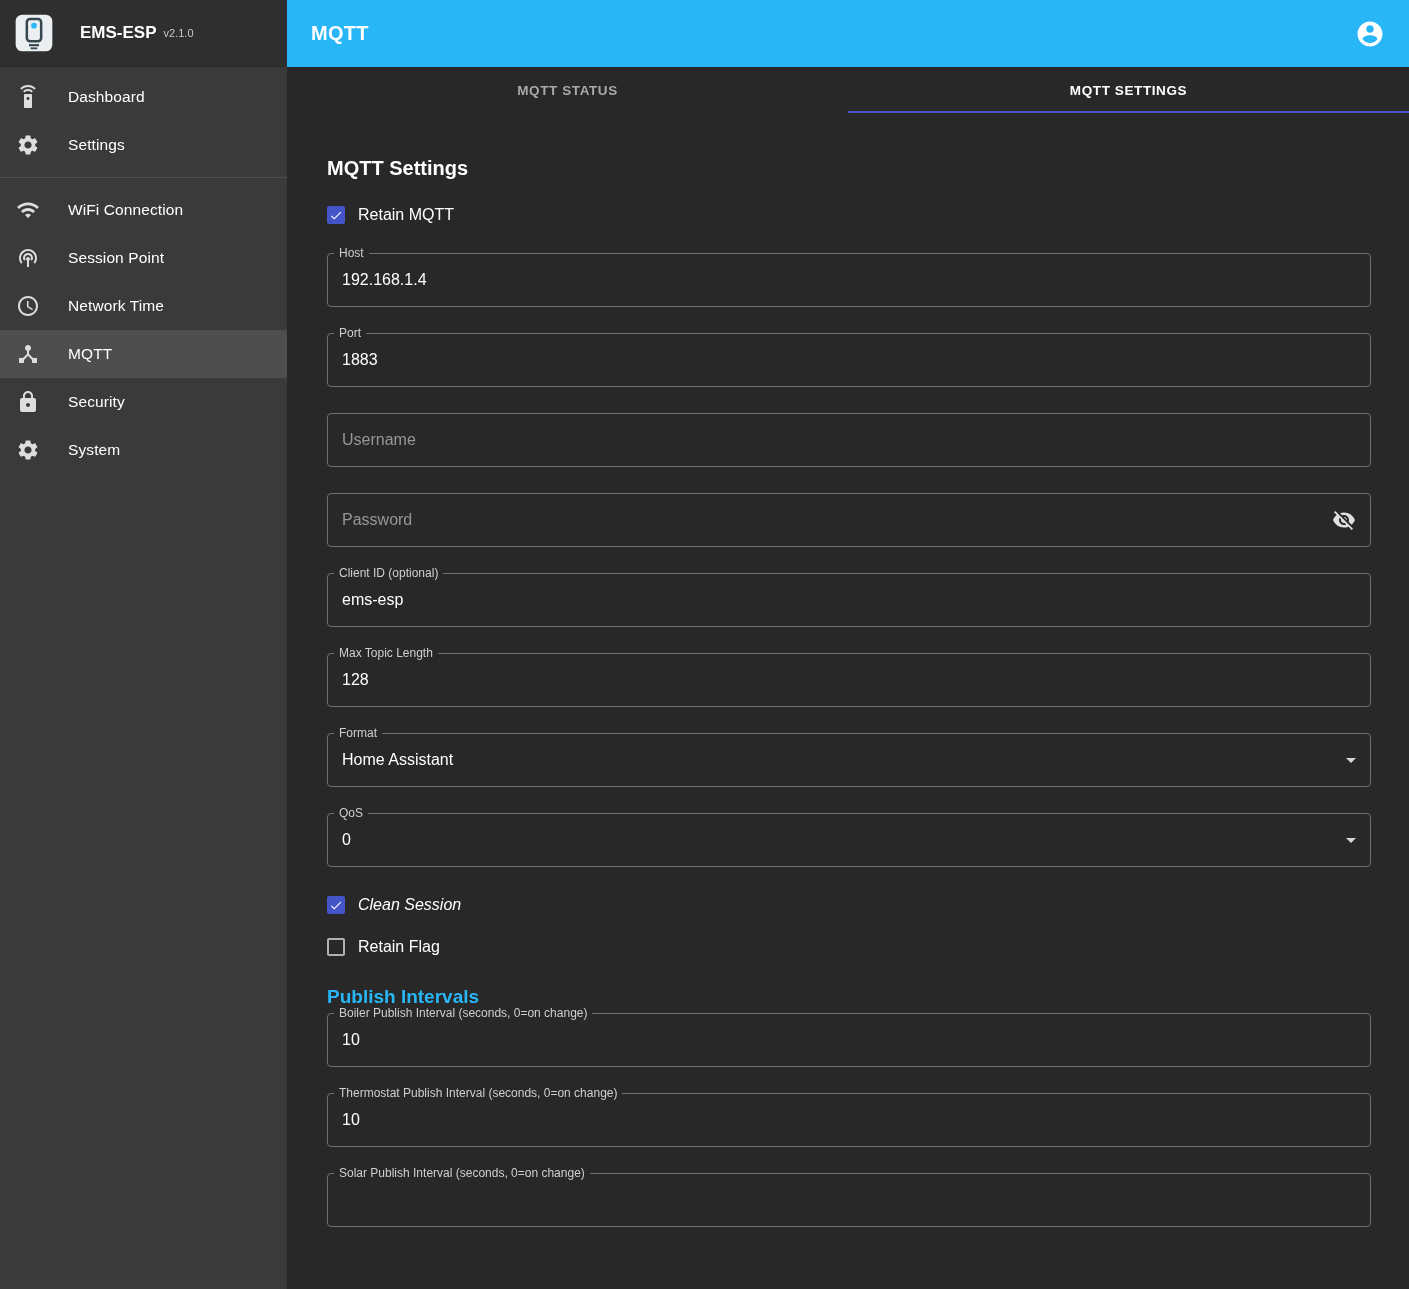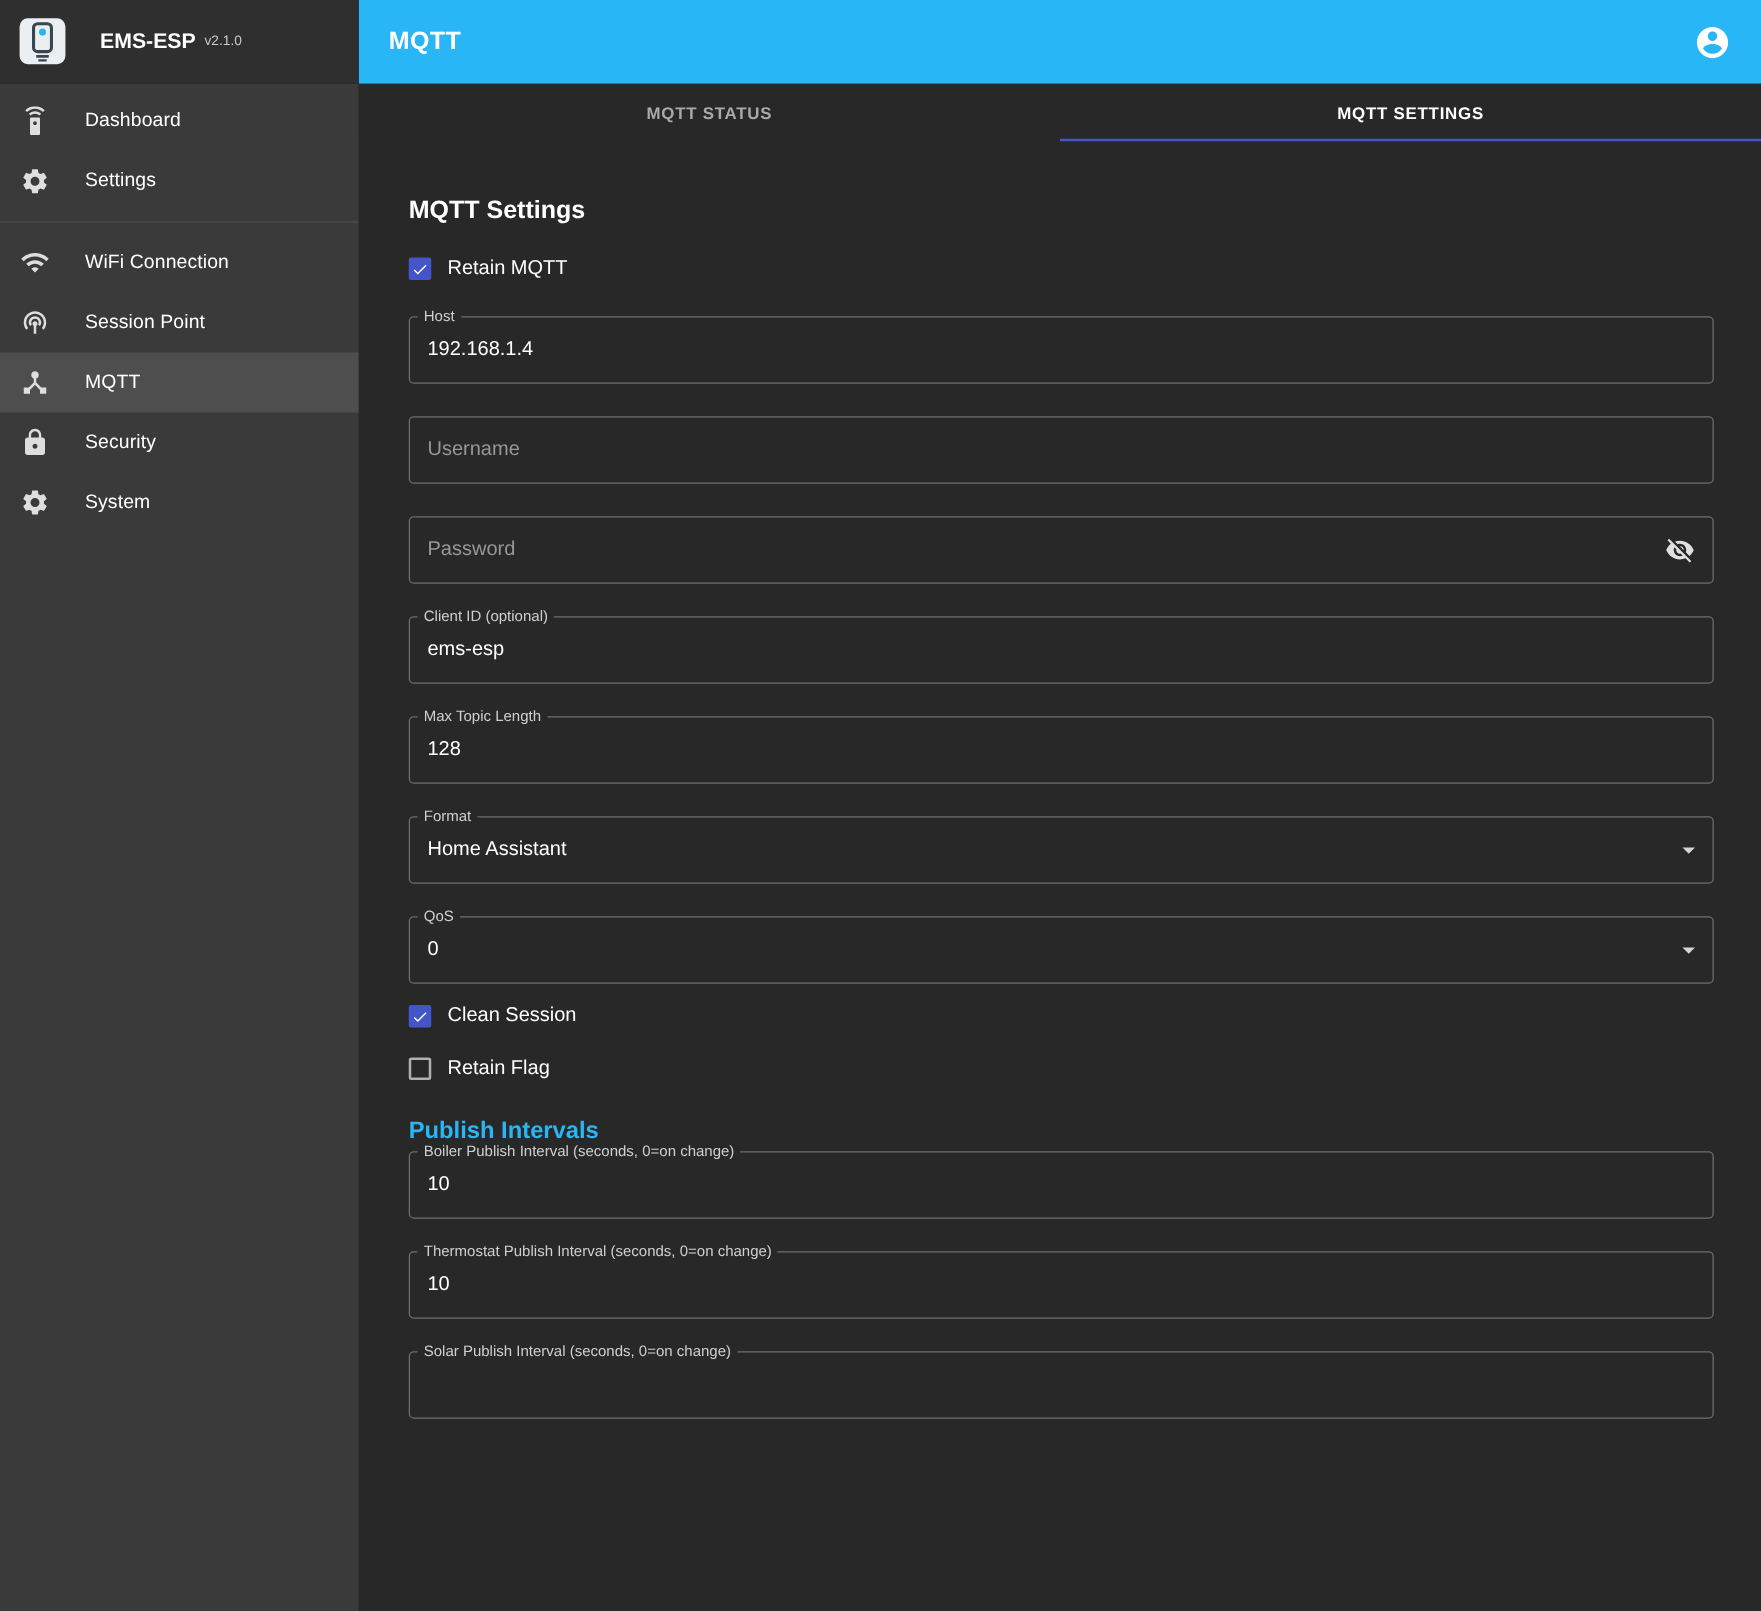--- a/index.html
+++ b/index.html
@@ -71,21 +71,21 @@
     height: 2px; background: var(--accent, #4355c9);
   }
 
   .content { flex: 1; padding: 0 38px 0 40px; overflow: hidden; }
 
   .form-title { margin: 42px 0 0; font-size: 20px; font-weight: bold; color: #fff; line-height: 26px; }
   .section-title { margin: 26px 0 0; font-size: 19px; font-weight: bold; color: var(--section, #29b6f6); line-height: 24px; }
 
   .check-row { display: flex; align-items: center; height: 24px; cursor: pointer; }
   .check-row.mt-lg { margin-top: 22px; }
-  .check-row.mt-md { margin-top: 14px; }
+  .check-row.mt-md { margin-top: 26px; font-style: italic; }
   .check-row.mt-sm { margin-top: 18px; }
   .checkbox {
     width: 18px; height: 18px;
     border: 2px solid #b0b0b0; border-radius: 2px;
     display: flex; align-items: center; justify-content: center;
     flex-shrink: 0;
   }
   .checkbox svg { width: 15px; height: 15px; fill: #fff; display: none; }
   .checkbox.on { background: var(--accent, #4355c9); border-color: var(--accent, #4355c9); }
   .checkbox.on svg { display: block; }
@@ -168,20 +168,28 @@
         <span class="nav-label">WiFi Connection</span>
       </div>
       <div class="nav-item">
         <span class="nav-icon">
           <svg viewBox="0 0 24 24">
               <path d="M12 11c-1.1 0-2 .9-2 2 0 .74.4 1.38 1 1.72V21h2v-6.28c.6-.35 1-.98 1-1.72 0-1.1-.9-2-2-2zM12 3C7.03 3 3 7.03 3 12c0 2.21.8 4.22 2.12 5.79l1.42-1.42C5.59 15.17 5 13.66 5 12c0-3.87 3.13-7 7-7s7 3.13 7 7c0 1.66-.59 3.17-1.54 4.36l1.42 1.42C20.2 16.22 21 14.21 21 12c0-4.97-4.03-9-9-9zm0 4c-2.76 0-5 2.24-5 5 0 1.1.45 2.1 1.17 2.83l1.41-1.41C9.22 13.05 9 12.55 9 12c0-1.66 1.34-3 3-3s3 1.34 3 3c0 .55-.22 1.05-.59 1.41l1.41 1.41C16.55 14.1 17 13.1 17 12c0-2.76-2.24-5-5-5z"></path>
             </svg>
         </span>
         <span class="nav-label">Session Point</span>
       </div>
+      <div class="nav-item">
+        <span class="nav-icon">
+          <svg viewBox="0 0 24 24">
+              <path d="M11.99 2C6.47 2 2 6.48 2 12s4.47 10 9.99 10C17.52 22 22 17.52 22 12S17.52 2 11.99 2zM12 20c-4.42 0-8-3.58-8-8s3.58-8 8-8 8 3.58 8 8-3.58 8-8 8zm.5-13H11v6l5.25 3.15.75-1.23-4.5-2.67z"></path>
+            </svg>
+        </span>
+        <span class="nav-label">Network Time</span>
+      </div>
       <div class="nav-item on">
         <span class="nav-icon">
           <svg viewBox="0 0 24 24">
               <path d="M17 16l-4-4V8.82C14.16 8.4 15 7.3 15 6c0-1.66-1.34-3-3-3S9 4.34 9 6c0 1.3.84 2.4 2 2.82V12l-4 4H3v5h5v-3.05l4-4.2 4 4.2V21h5v-5h-4z"></path>
             </svg>
         </span>
         <span class="nav-label">MQTT</span>
       </div>
       <div class="nav-item">
         <span class="nav-icon">
@@ -231,20 +239,24 @@
             </svg>
         </span>
         <span class="check-label">Retain MQTT</span>
       </div>
 
       <div class="field">
         <span class="flabel">Host</span>
         <input class="finput" value="192.168.1.4" style="">
       </div>
 
+      <div class="field">
+        <span class="flabel">Port</span>
+        <input class="finput" value="1883" style="">
+      </div>
 
       <div class="field">
         <input class="finput" placeholder="Username" style="">
       </div>
 
       <div class="field">
         <input class="finput" placeholder="Password" style="">
         <span class="trailing-icon">
           <svg viewBox="0 0 24 24">
               <path d="M12 7c2.76 0 5 2.24 5 5 0 .65-.13 1.26-.36 1.83l2.92 2.92c1.51-1.26 2.7-2.89 3.43-4.75-1.73-4.39-6-7.5-11-7.5-1.4 0-2.74.25-3.98.7l2.16 2.16C10.74 7.13 11.35 7 12 7zM2 4.27l2.28 2.28.46.46C3.08 8.3 1.78 10.02 1 12c1.73 4.39 6 7.5 11 7.5 1.55 0 3.03-.3 4.38-.84l.42.42L19.73 22 21 20.73 3.27 3 2 4.27zM7.53 9.8l1.55 1.55c-.05.21-.08.43-.08.65 0 1.66 1.34 3 3 3 .22 0 .44-.03.65-.08l1.55 1.55c-.67.33-1.41.53-2.2.53-2.76 0-5-2.24-5-5 0-.79.2-1.53.53-2.2zm4.31-.78l3.15 3.15.02-.16c0-1.66-1.34-3-3-3l-.17.01z"></path>

